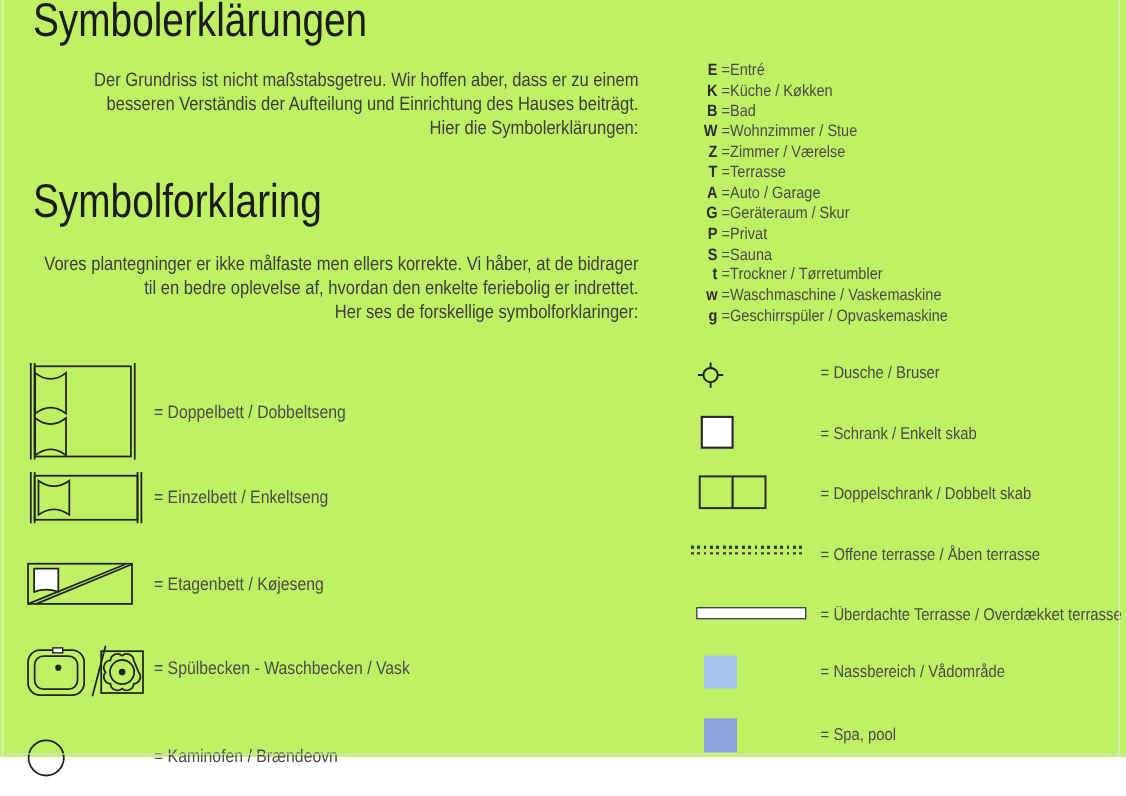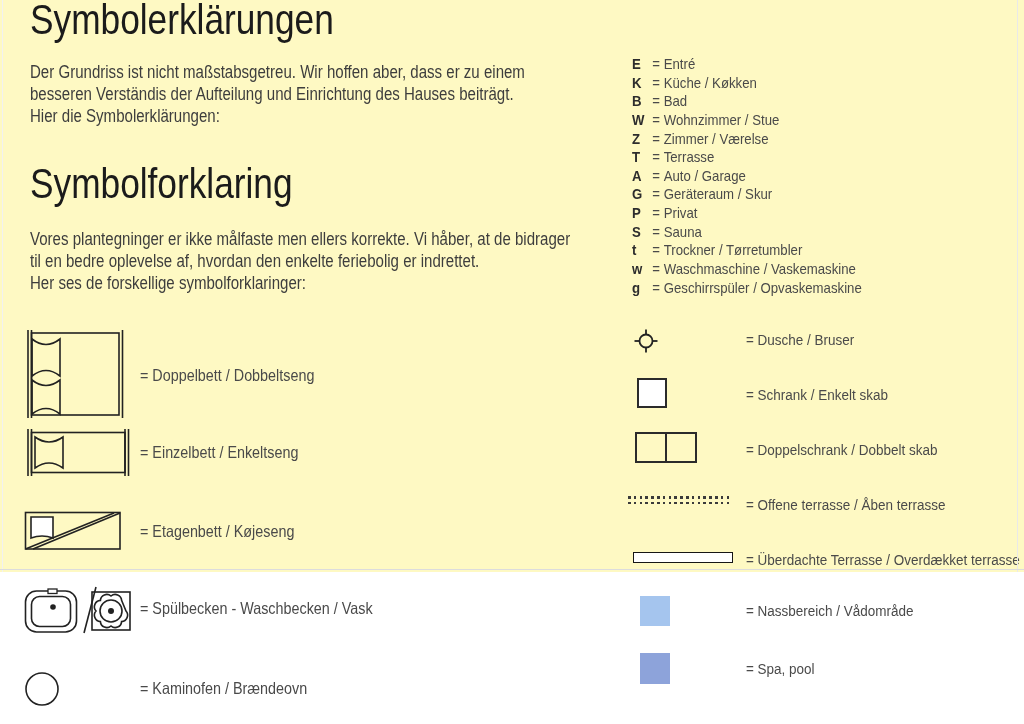--- a/index.html
+++ b/index.html
@@ -1,18 +1,18 @@
 <!DOCTYPE html>
 <html><head>
 <meta charset="utf-8">
 <style>
   html,body{margin:0;padding:0;}
   body{width:1024px;height:724px;background:#ffffff;overflow:hidden;
        font-family:"Liberation Sans",sans-serif;}
-  .page{position:relative;width:1024px;height:572px;background:#fef9c3;}
+  .page{position:relative;width:1024px;height:688px;background:#bef264;text-align:right;}
   .edge-r{position:absolute;top:0;bottom:0;right:6px;width:1px;background:#e9e9e9;}
   .edge-b{position:absolute;left:0;right:0;bottom:2px;height:1px;background:#dcdcdc;}
   .edge-l{position:absolute;top:0;bottom:0;left:2px;width:1px;background:#f1f1f1;}
 
   .abs{position:absolute;}
 
   .h1{font-size:43px;line-height:43px;color:#1b1b1b;font-weight:400;
       transform:scaleX(0.82);transform-origin:0 0;white-space:nowrap;}
   .para{font-size:17.5px;line-height:22px;color:#3d3d3d;
         transform:scaleX(0.86);transform-origin:0 0;white-space:pre-line;width:640px;}

